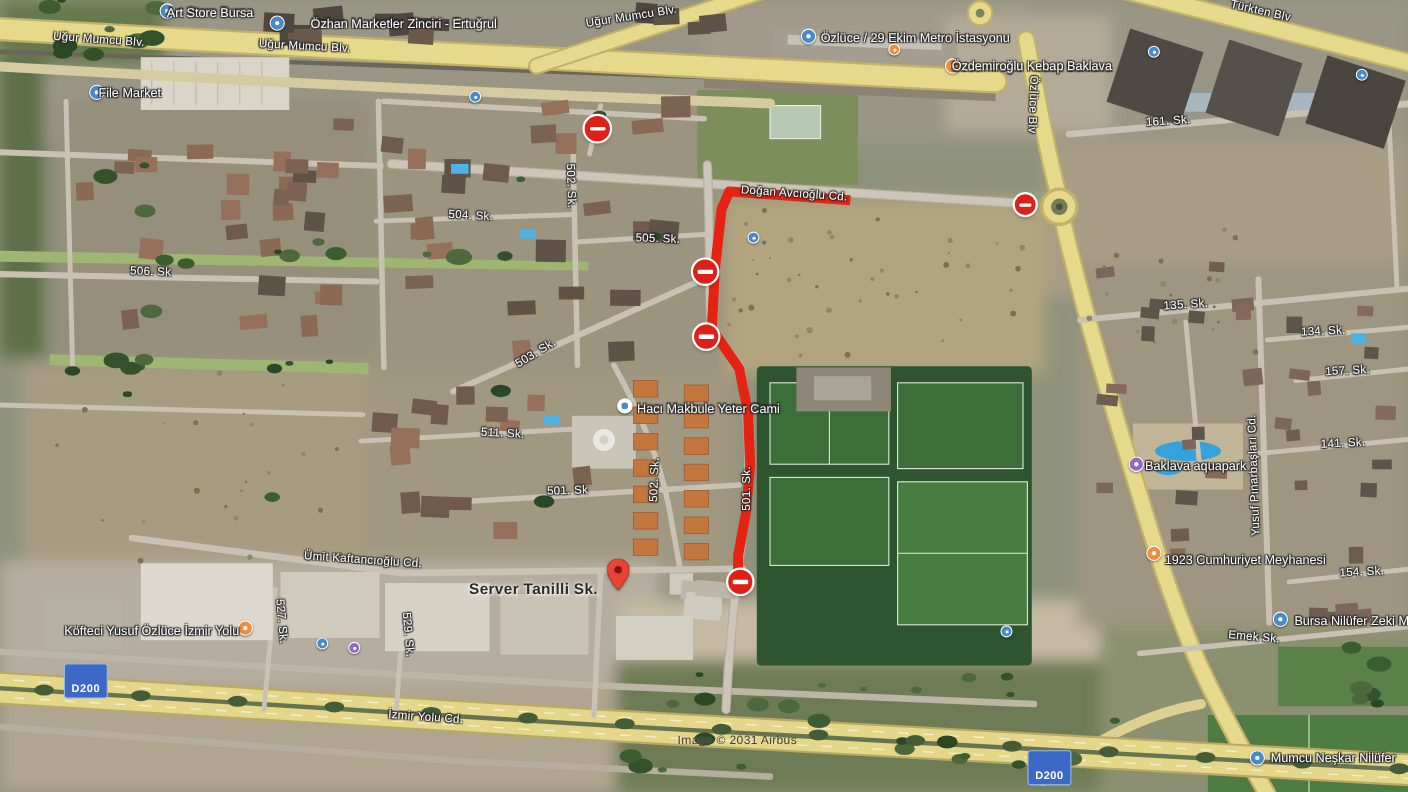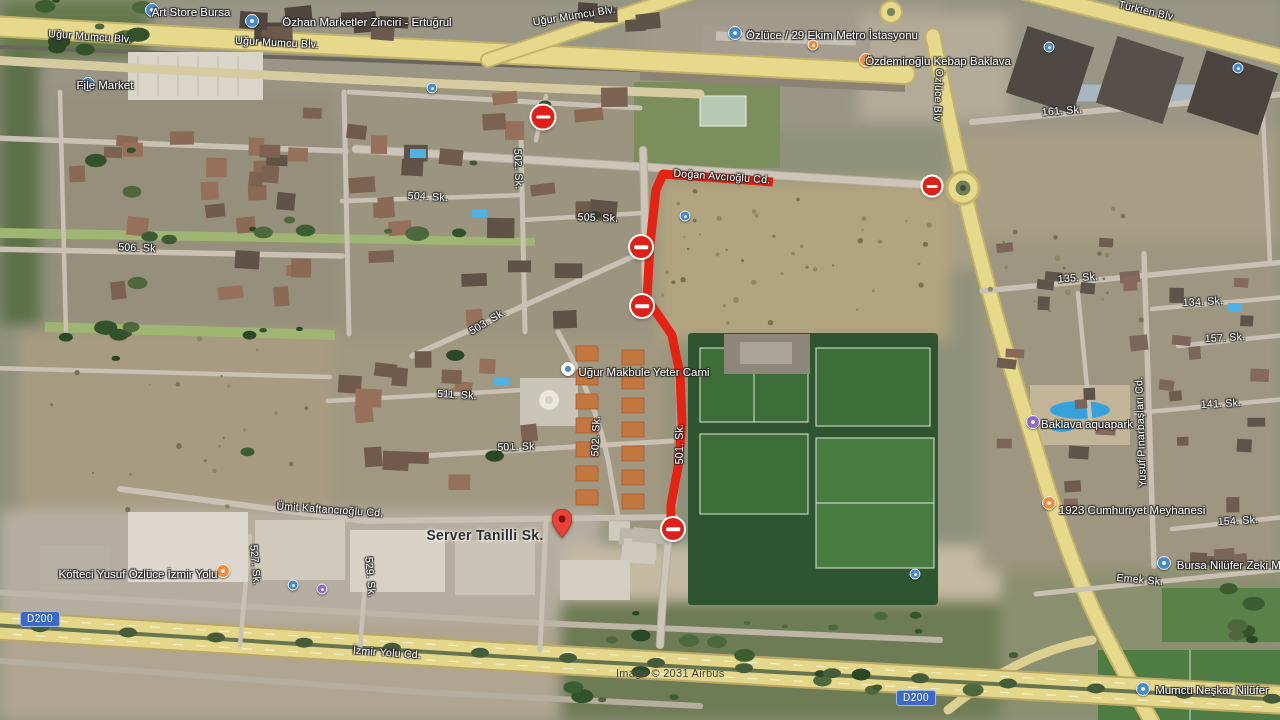--- a/index.html
+++ b/index.html
@@ -20,22 +20,22 @@
       width:12px;height:12px;border:1.8px solid #fff;box-shadow:0 1px 2px rgba(0,0,0,.45);}
   .poi-dot::after{content:"";position:absolute;left:50%;top:50%;width:4px;height:4px;border-radius:50%;
       background:rgba(255,255,255,.92);transform:translate(-50%,-50%);}
   .poi-dot.small{width:9px;height:9px;border-width:1.4px;}
   .poi-dot.small::after{width:3px;height:3px;}
   .poi-dot.mosque::after{background:#4889c8;width:6px;height:6px;}
   .closure{position:absolute;border-radius:50%;transform:translate(-50%,-50%);
       box-shadow:0 0 0 2px #fff,0 2px 4px rgba(0,0,0,.5);}
   .closure .bar{position:absolute;left:50%;top:50%;width:62%;height:17%;background:#fff;border-radius:1px;
       transform:translate(-50%,-50%);}
-  .shield{position:absolute;transform:translate(-50%,-50%);color:#fff;font-size:10px;font-weight:normal;
-      padding:1px 6px 2px 6px;border-radius:3px;letter-spacing:.5px;line-height:11px;}
+  .shield{position:absolute;transform:translate(-50%,-50%);color:#fff;font-size:10px;font-weight:bold;
+      padding:17px 6px 2px 6px;border-radius:3px;letter-spacing:.5px;line-height:11px;margin-left:38px;}
   #attribution{position:absolute;left:616px;top:667px;color:#413e38;font-size:11px;letter-spacing:.3px;
       text-shadow:0 0 2px rgba(255,255,255,.35);z-index:2;}
   #pin{position:absolute;z-index:3;transform:translate(-50%,-100%);filter:drop-shadow(0 1px 1.5px rgba(0,0,0,.5));}
 </style>
 </head>
 <body>
 
 <div id="map">
 
   <svg id="terrain" width="1280" height="720" viewBox="0 0 1280 720">
@@ -516,27 +516,27 @@
       <div class="road-label" style="position: absolute; --r: -3deg; left: 1225px; top: 337px;">157. Sk.</div>
       <div class="road-label" style="position: absolute; --r: -3deg; left: 1221px; top: 403px;">141. Sk.</div>
       <div class="road-label" style="position: absolute; --r: -3deg; left: 1238px; top: 520px;">154. Sk.</div>
       <div class="road-label" style="position: absolute; --r: -92deg; left: 1140px; top: 432px;">Yusuf Pınarbaşları Cd.</div>
       <div class="road-label" style="position: absolute; --r: 5deg; left: 1140px; top: 579px;">Emek Sk.</div>
       <div class="poi-dot" style="position: absolute; background: rgb(72, 137, 200); left: 152px; top: 10px;"></div>
       <div class="poi-label" style="position: absolute; left: 191px; top: 12px;">Art Store Bursa</div>
       <div class="poi-dot" style="position: absolute; background: rgb(72, 137, 200); left: 252px; top: 21px;"></div>
       <div class="poi-label" style="position: absolute; left: 331px; top: 22px; margin-left: 36px;">Özhan Marketler Zinciri - Ertuğrul</div>
       <div class="poi-dot" style="position: absolute; background: rgb(72, 137, 200); left: 88px; top: 84px;"></div>
-      <div class="poi-label" style="position: absolute; left: 105px; top: 85px;">File Market</div>
+      <div class="poi-label" style="position: absolute; left: 118px; top: 85px;">File Market</div>
       <div class="poi-dot" style="position: absolute; background: rgb(72, 137, 200); left: 735px; top: 33px;"></div>
       <div class="poi-label" style="position: absolute; left: 812px; top: 35px; padding-left: 40px;">Özlüce / 29 Ekim Metro İstasyonu</div>
       <div class="poi-dot" style="position: absolute; background: rgb(239, 141, 62); left: 866px; top: 60px;"></div>
       <div class="poi-label" style="position: absolute; left: 938px; top: 61px;">Özdemiroğlu Kebap Baklava</div>
       <div class="poi-dot mosque" style="position: absolute; background: rgb(255, 255, 255); left: 568px; top: 369px;"></div>
-      <div class="poi-label" style="position: absolute; left: 644px; top: 372px;">Uğur Makbule Yeter Cami</div>
+      <div class="poi-label" style="position: absolute; left: 644px; top: 372px;">Hacı Makbule Yeter Cami</div>
       <div class="poi-dot" style="position: absolute; background: rgb(239, 141, 62); left: 223px; top: 571px;"></div>
       <div class="poi-label" style="position: absolute; left: 138px; top: 574px;">Köfteci Yusuf Özlüce İzmir Yolu</div>
       <div class="poi-dot" style="position: absolute; background: rgb(146, 104, 197); left: 1033px; top: 422px;"></div>
       <div class="poi-label" style="position: absolute; left: 1087px; top: 424px;">Baklava aquapark</div>
       <div class="poi-dot" style="position: absolute; background: rgb(239, 141, 62); left: 1049px; top: 503px;"></div>
       <div class="poi-label" style="position: absolute; left: 1132px; top: 510px;">1923 Cumhuriyet Meyhanesi</div>
       <div class="poi-dot" style="position: absolute; background: rgb(72, 137, 200); left: 1164px; top: 563px;"></div>
       <div class="poi-label" style="position: absolute; left: 1232px; top: 565px;">Bursa Nilüfer Zeki Mü</div>
       <div class="poi-dot" style="position: absolute; background: rgb(72, 137, 200); left: 1143px; top: 689px;"></div>
       <div class="poi-label" style="position: absolute; left: 1212px; top: 690px;">Mumcu Neşkar Nilüfer</div>

